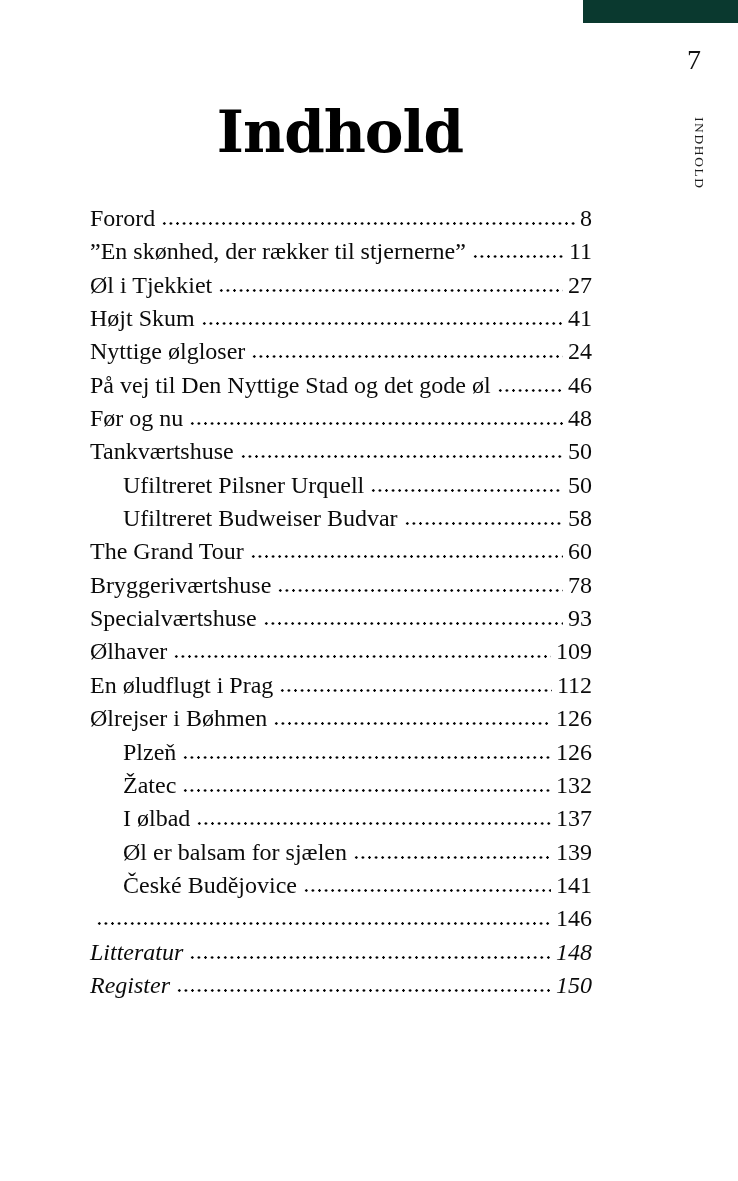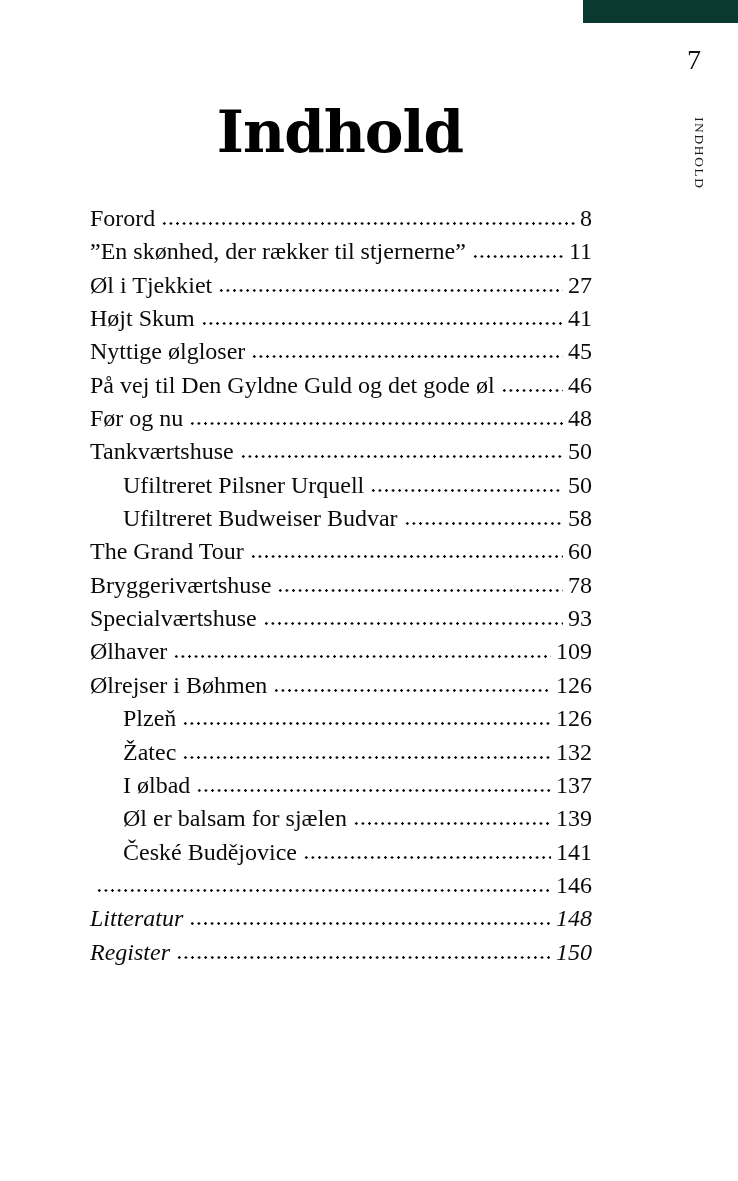--- a/index.html
+++ b/index.html
@@ -124,24 +124,24 @@
       <span class="txt toc-page">27</span>
     </div>
       <div class="toc-row">
       <span class="txt label">Højt Skum</span>
       <span class="toc-leader"></span>
       <span class="txt toc-page">41</span>
     </div>
       <div class="toc-row">
       <span class="txt label">Nyttige ølgloser</span>
       <span class="toc-leader"></span>
-      <span class="txt toc-page">45</span>
-    </div>
-      <div class="toc-row">
-      <span class="txt label">På vej til Den Gyldne Guld og det gode øl</span>
+      <span class="txt toc-page">24</span>
+    </div>
+      <div class="toc-row">
+      <span class="txt label">På vej til Den Nyttige Stad og det gode øl</span>
       <span class="toc-leader"></span>
       <span class="txt toc-page">46</span>
     </div>
       <div class="toc-row">
       <span class="txt label">Før og nu</span>
       <span class="toc-leader"></span>
       <span class="txt toc-page">48</span>
     </div>
       <div class="toc-row">
       <span class="txt label">Tankværtshuse</span>
@@ -170,20 +170,25 @@
     </div>
       <div class="toc-row">
       <span class="txt label">Specialværtshuse</span>
       <span class="toc-leader"></span>
       <span class="txt toc-page">93</span>
     </div>
       <div class="toc-row">
       <span class="txt label">Ølhaver</span>
       <span class="toc-leader"></span>
       <span class="txt toc-page">109</span>
+    </div>
+      <div class="toc-row">
+      <span class="txt label">En øludflugt i Prag</span>
+      <span class="toc-leader"></span>
+      <span class="txt toc-page">112</span>
     </div>
       <div class="toc-row">
       <span class="txt label">Ølrejser i Bøhmen</span>
       <span class="toc-leader"></span>
       <span class="txt toc-page">126</span>
     </div>
       <div class="toc-row indent">
       <span class="txt label">Plzeň</span>
       <span class="toc-leader"></span>
       <span class="txt toc-page">126</span>

